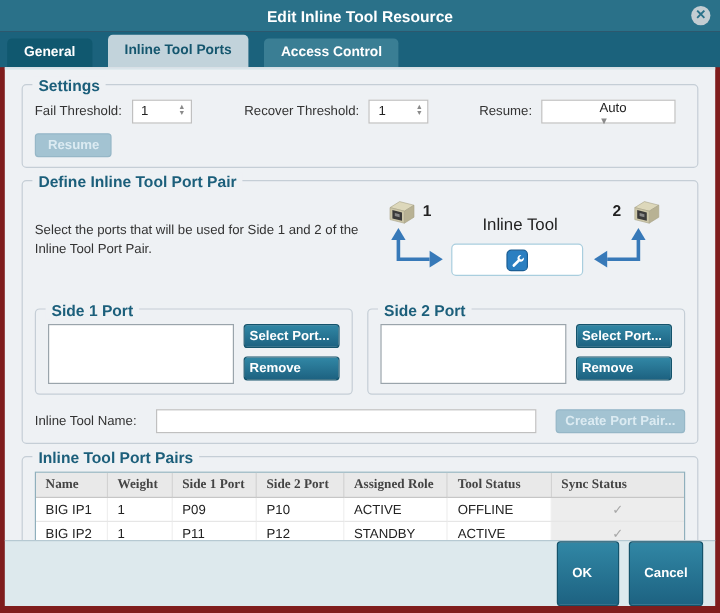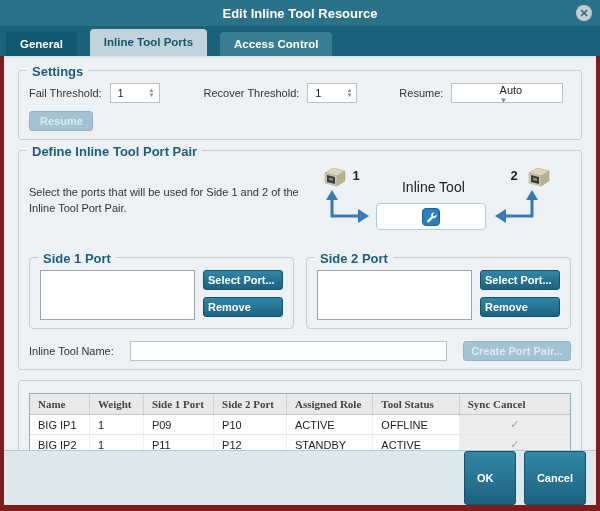--- a/index.html
+++ b/index.html
@@ -193,31 +193,32 @@
       </div>
 
       <div class="name-row">
         <span class="lbl">Inline Tool Name:</span>
         <input class="textinput" type="text" value="" style="">
         <div class="btn-disabled create-btn">Create Port Pair...</div>
       </div>
     </div>
 
     <div class="fieldset" style="margin-bottom:0;">
+      <span class="legend">Inline Tool Port Pairs</span>
       <div class="table-wrap">
         <table>
           <thead>
             <tr>
               <th class="col-name">Name</th>
               <th class="col-weight">Weight</th>
               <th class="col-s1">Side 1 Port</th>
               <th class="col-s2">Side 2 Port</th>
               <th class="col-role">Assigned Role</th>
               <th class="col-tool">Tool Status</th>
-              <th class="col-sync">Sync Cancel</th>
+              <th class="col-sync">Sync Status</th>
             </tr>
           </thead>
           <tbody>
             <tr>
               <td>BIG IP1</td>
               <td>1</td>
               <td>P09</td>
               <td>P10</td>
               <td>ACTIVE</td>
               <td>OFFLINE</td>

